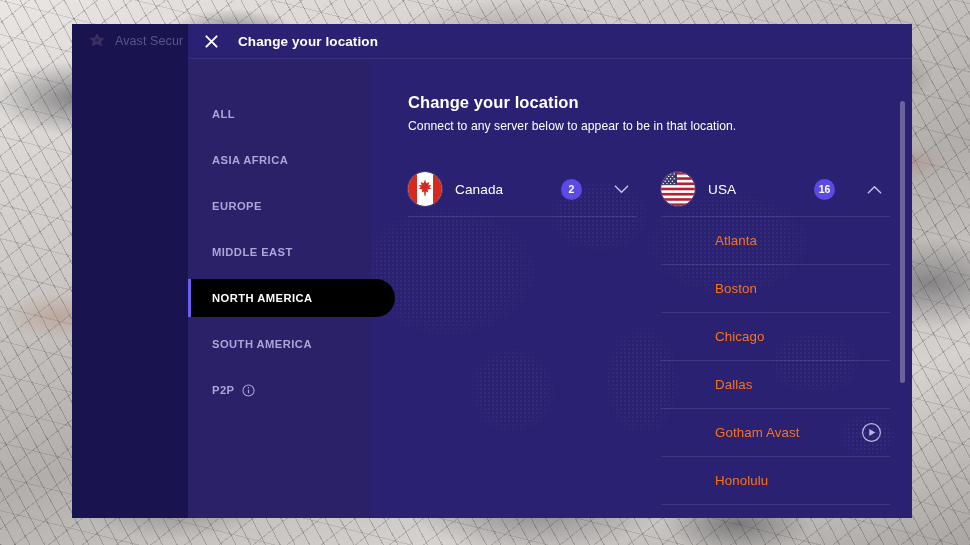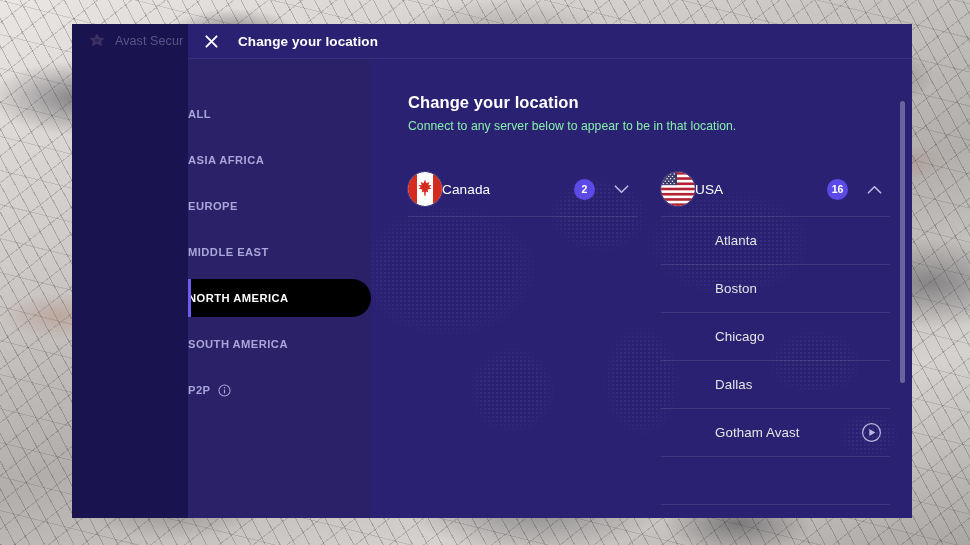--- a/index.html
+++ b/index.html
@@ -113,20 +113,21 @@
     background: #2a2168;
     padding-top: 36px;
     position: relative;
     z-index: 2;
   }
   .side-item {
     position: relative;
     height: 38px;
     display: flex;
     align-items: center;
+    padding-left: 24px;
     gap: 7px;
     cursor: pointer;
     margin-bottom: 8px;
   }
   .side-label {
     color: #aaa6d8;
     font-size: 11.2px;
     font-weight: 700;
     letter-spacing: .45px;
   }
@@ -195,40 +196,41 @@
     padding: 0 28px 0 37px;
   }
   #main-title {
     color: #ffffff;
     font-size: 16.5px;
     font-weight: 700;
     letter-spacing: .1px;
     margin: 0 0 7px 0;
   }
   #main-sub {
-    color: #86efac;
+    color: #ffffff;
     font-size: 12.2px;
     margin: 0;
     letter-spacing: .05px;
   }
 
   #columns {
     display: flex;
     margin-top: 29px;
     padding: 0 22px 0 37px;
     gap: 24px;
     align-items: flex-start;
   }
   .column { flex: 1 1 0; min-width: 0; }
 
   
   .country-row {
     height: 54px;
     display: flex;
     align-items: center;
+    gap: 13px;
     cursor: pointer;
     border-bottom: 1px solid rgba(255,255,255,0.10);
     padding-right: 4px;
   }
   .flag {
     width: 34px; height: 34px;
     border-radius: 50%;
     overflow: hidden;
     flex: 0 0 auto;
     box-shadow: 0 0 0 1px rgba(255,255,255,0.12);
@@ -266,21 +268,21 @@
   
   .city-row {
     height: 47px;
     display: flex;
     align-items: center;
     cursor: pointer;
     border-bottom: 1px solid rgba(255,255,255,0.10);
     padding: 0 8px 0 54px;
   }
   .city-name {
-    color: #e5e5e5;
+    color: #f97316;
     font-size: 13.3px;
     flex: 1 1 auto;
     letter-spacing: .1px;
   }
   .connect-icon {
     width: 22px; height: 22px;
     flex: 0 0 auto;
     display: flex; align-items: center; justify-content: center;
     cursor: pointer;
   }
@@ -466,20 +468,23 @@
                 </div>
                 <div class="city-row">
                   <span class="city-name">Gotham Avast</span>
                   <span class="connect-icon">
                     <svg width="21" height="21" viewBox="0 0 22 22">
                       <circle cx="11" cy="11" r="9.3" fill="none" stroke="#bcb7e0" stroke-width="1.25"></circle>
                       <path d="M8.7 7.3 L15 11 L8.7 14.7 Z" fill="#bcb7e0"></path>
                     </svg>
                   </span>
                 </div>
+                <div class="city-row">
+                  <span class="city-name">Honolulu</span>
+                </div>
                 <div class="city-row"></div>
               </div>
           </div>
         </div>
 
         <div id="scrollbar-track">
           <div id="scrollbar-thumb"></div>
         </div>
       </div>
 

